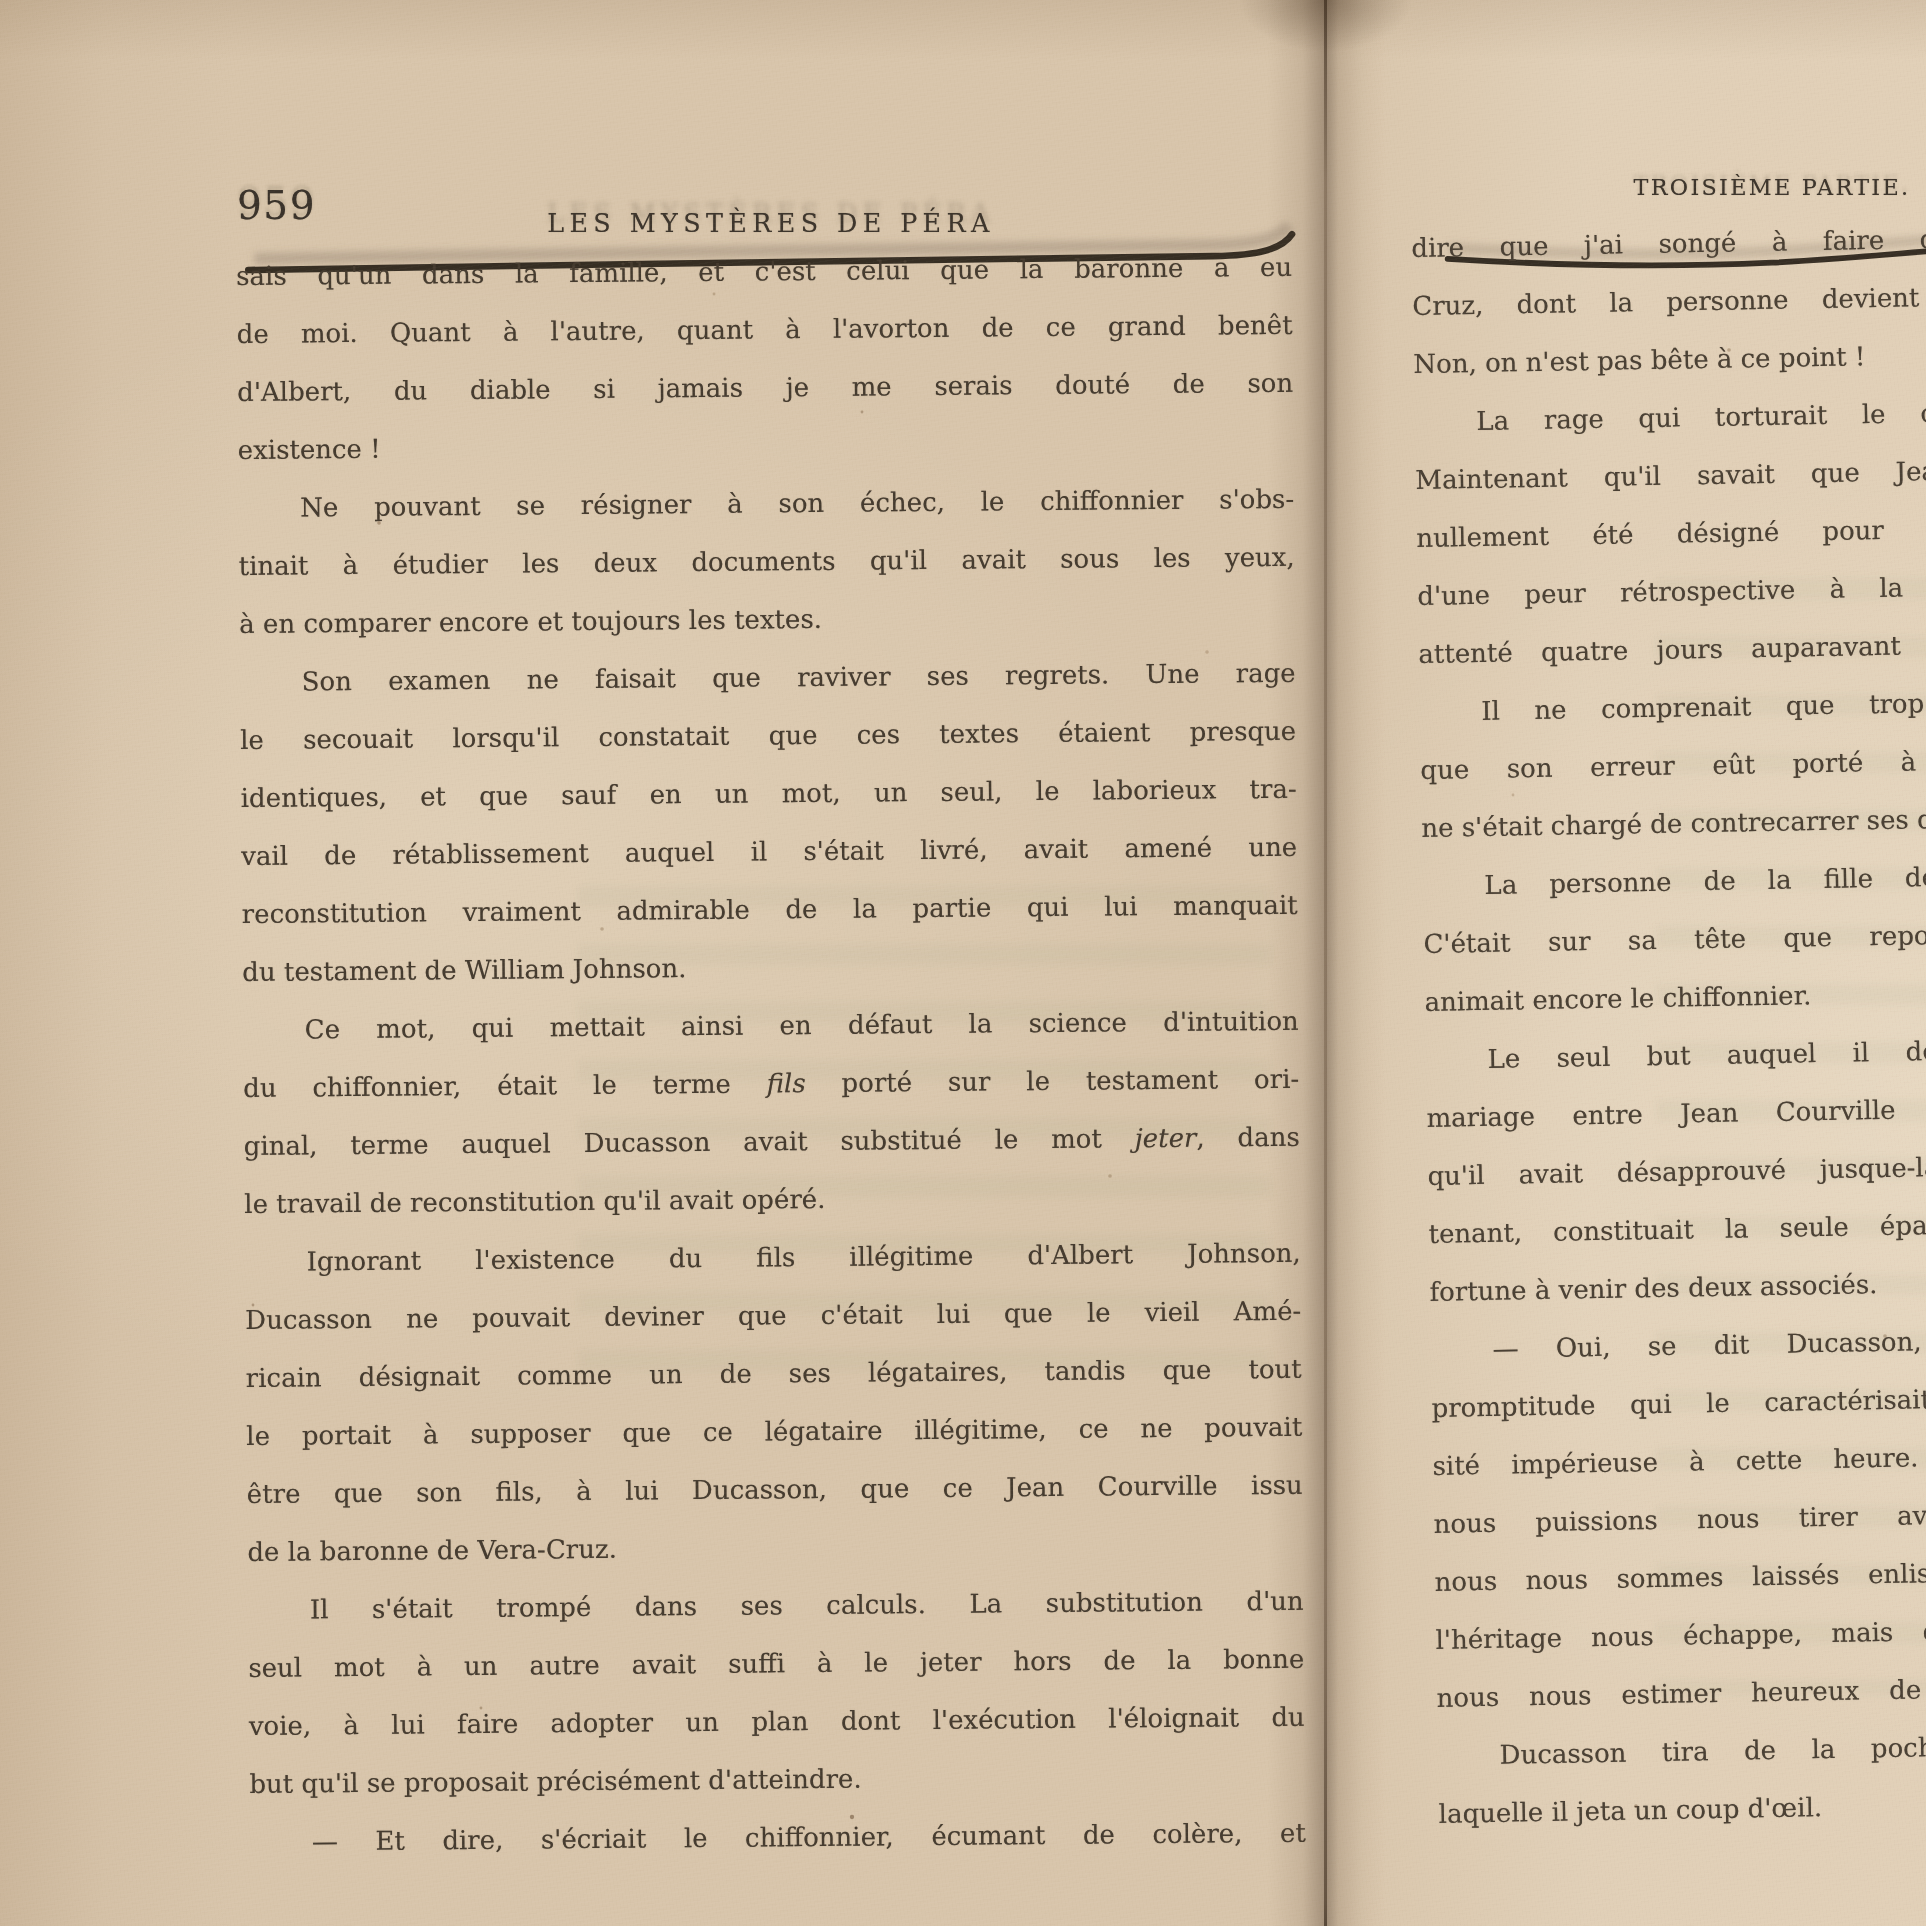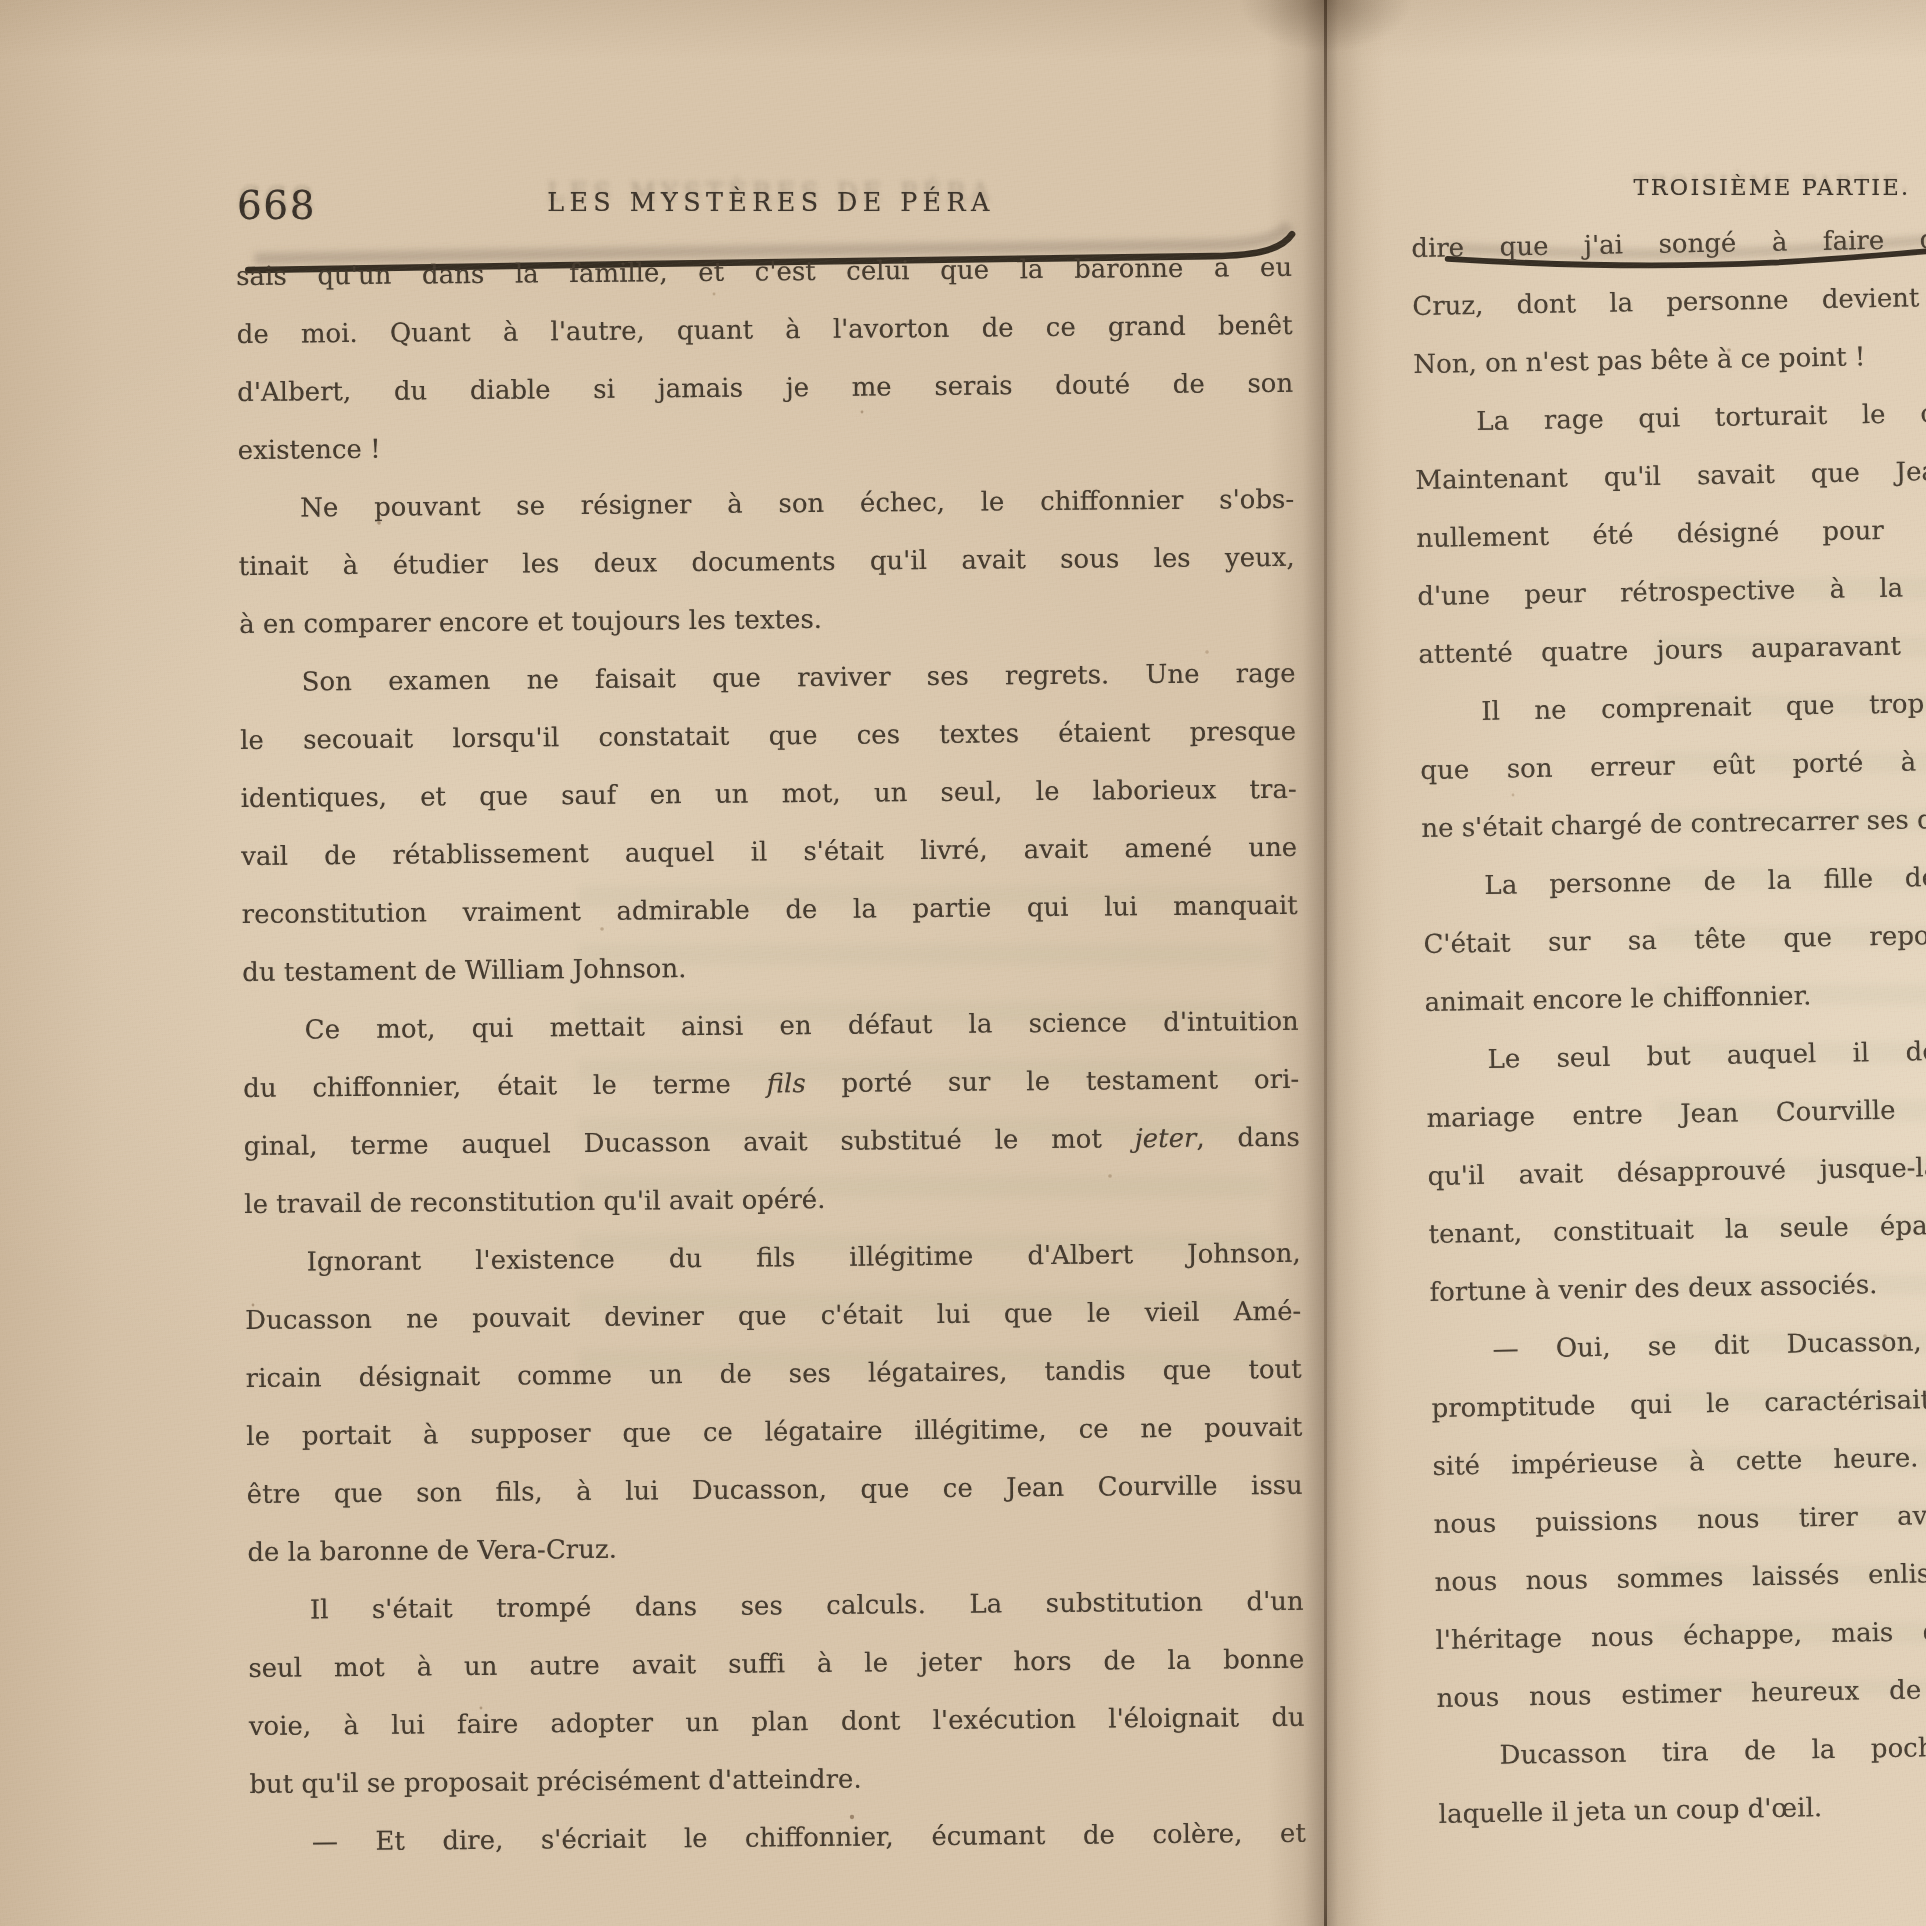--- a/index.html
+++ b/index.html
@@ -47,21 +47,21 @@
       480px 1707px 0 0.4px rgba(112,84,55,0.40), 1206px 651px 0 0.8px rgba(130,100,66,0.30),
       1728px 349px 0 0.8px rgba(122,90,58,0.38), 2165px 576px 0 0.4px rgba(122,90,58,0.40),
       2381px 886px 0 0.8px rgba(122,90,58,0.34), 1884px 1335px 0 0.8px rgba(112,84,55,0.36),
       2240px 1611px 0 0.4px rgba(112,84,55,0.42), 1635px 1805px 0 0.8px rgba(102,76,48,0.40),
       2512px 1876px 0 0.8px rgba(122,94,62,0.32), 1512px 794px 0 0.4px rgba(130,100,66,0.30),
       713px 293px 0 0.4px rgba(130,100,66,0.34), 2331px 254px 0 0.8px rgba(140,104,74,0.30);}
   
   .pagenum{position:absolute;font-size:39px;letter-spacing:1.5px;color:#3a322a;
     text-shadow:0 -3.9px 3.5px rgba(120,106,86,0.28), 0 0 0.8px rgba(70,60,48,0.55);}
   .runtitle{position:absolute;text-align:center;color:#3d352c;white-space:nowrap;}
-  #left-title{left:243px;top:187px;width:1056px;font-size:25.4px;letter-spacing:5.4px;
+  #left-title{left:243px;top:208px;width:1056px;font-size:25.4px;letter-spacing:5.4px;
     text-shadow:0 -10px 5px rgba(118,106,88,0.38), 0 0 0.8px rgba(70,60,48,0.55);}
   #right-title{left:1610px;top:174px;width:324px;font-size:22.3px;letter-spacing:2.3px;
     text-shadow:0 -3.9px 3.5px rgba(118,106,88,0.25), 0 0 0.8px rgba(70,60,48,0.55);}
   #left-num{left:237px;top:183px;}
   
   .textblock{position:absolute;font-size:26px;line-height:58px;
     text-shadow:0 0 0.8px rgba(86,74,60,0.55);}
   #left-text{left:243px;top:247px;width:1056px;transform:rotate(-0.5deg);transform-origin:0 50%;}
   #right-text{left:1425px;top:219px;width:1049px;transform:rotate(-1deg);transform-origin:0 50%;color:#4a4034;}
   .bline{text-align:justify;text-align-last:justify;text-justify:inter-word;height:58px;}
@@ -74,21 +74,21 @@
 </head>
 <body>
 
 <div id="canvas">
 
   <div class="paper-tone"></div>
 
   <div class="ghost-showthrough" style="left:578px;top:886px;width:693px;height:501px;"></div>
   <div class="ghost-showthrough" style="left:1656px;top:578px;width:809px;height:1117px;"></div>
 
-  <div class="pagenum" id="left-num">668</div>
+  <div class="pagenum" id="left-num">959</div>
   <div class="runtitle" id="left-title">LES MYSTÈRES DE PÉRA</div>
 
   <div class="runtitle" id="right-title">TROISIÈME PARTIE.</div>
 
   <svg id="rules" width="2640" height="2021" viewBox="0 0 6853 5247">
     <defs>
       <filter id="soft" x="-20%" y="-300%" width="140%" height="700%">
         <feGaussianBlur stdDeviation="9"></feGaussianBlur>
       </filter>
     </defs>

